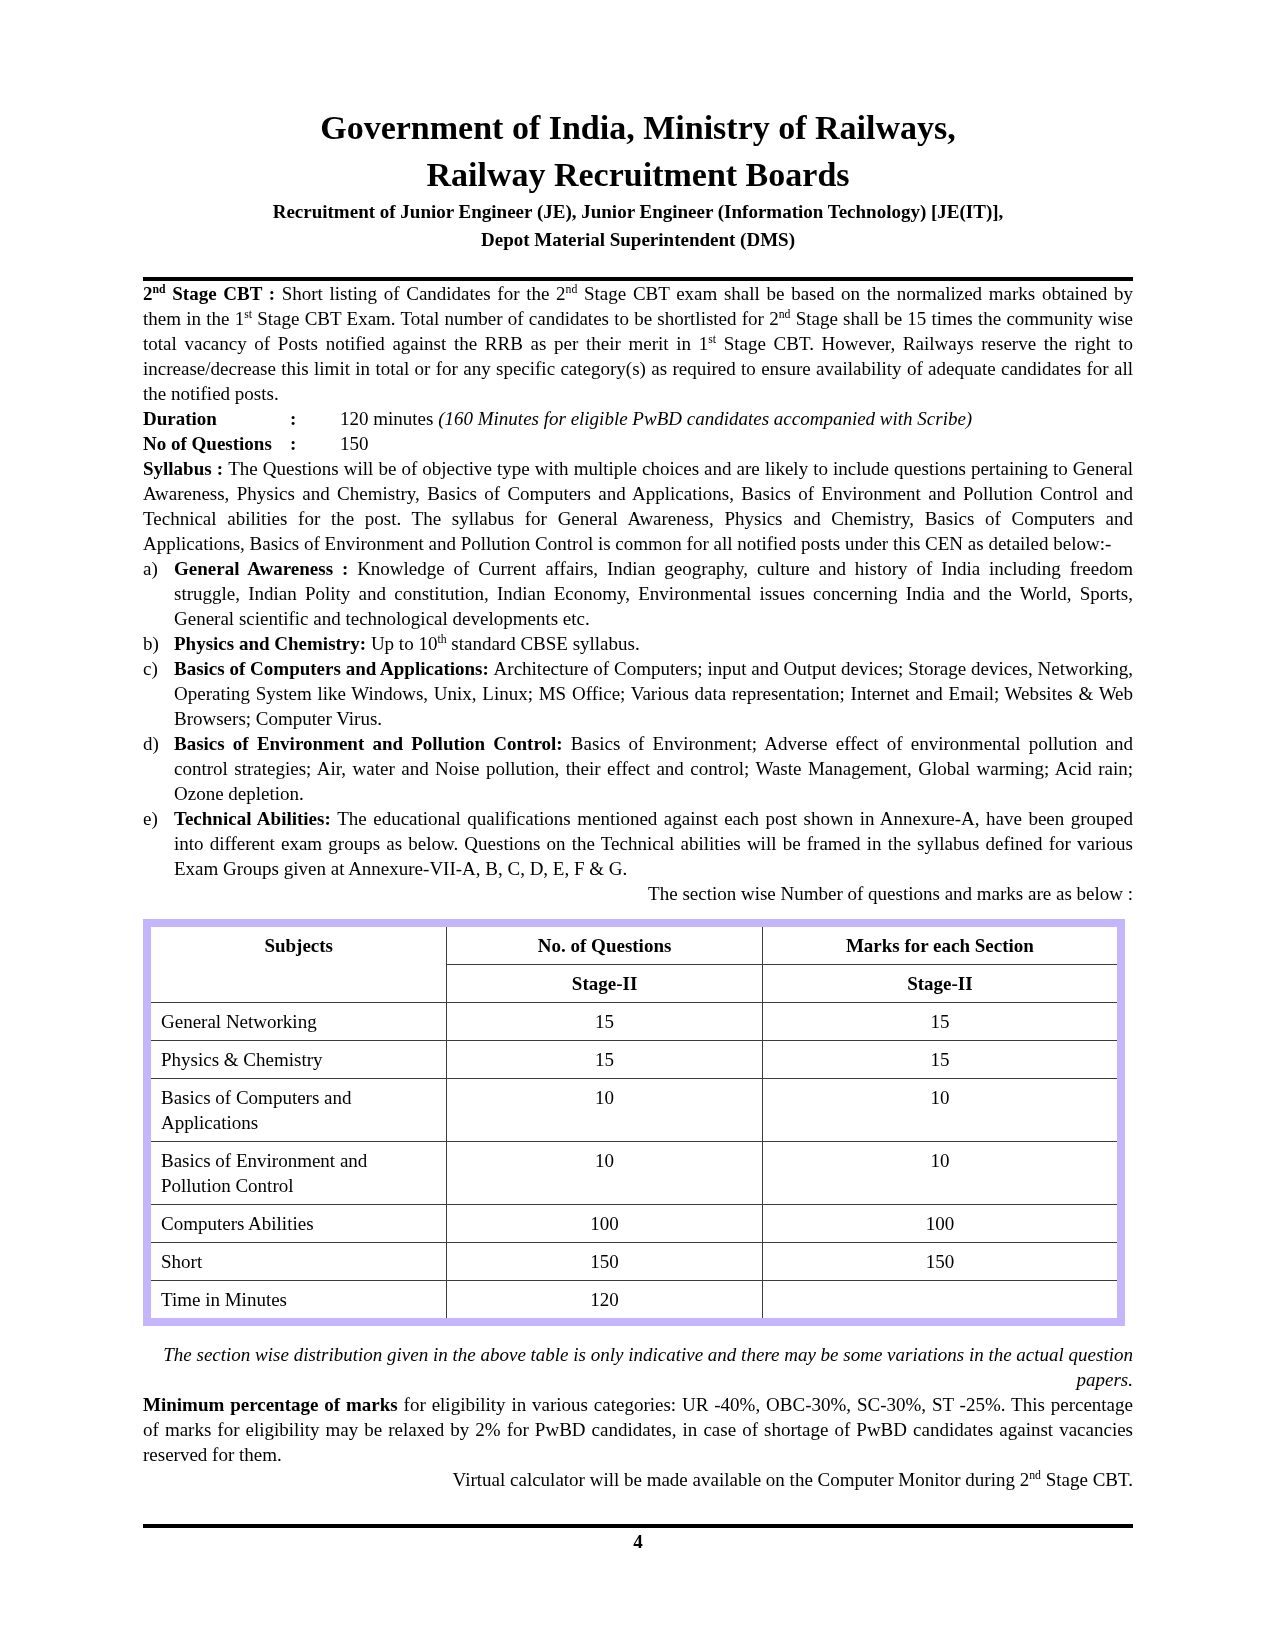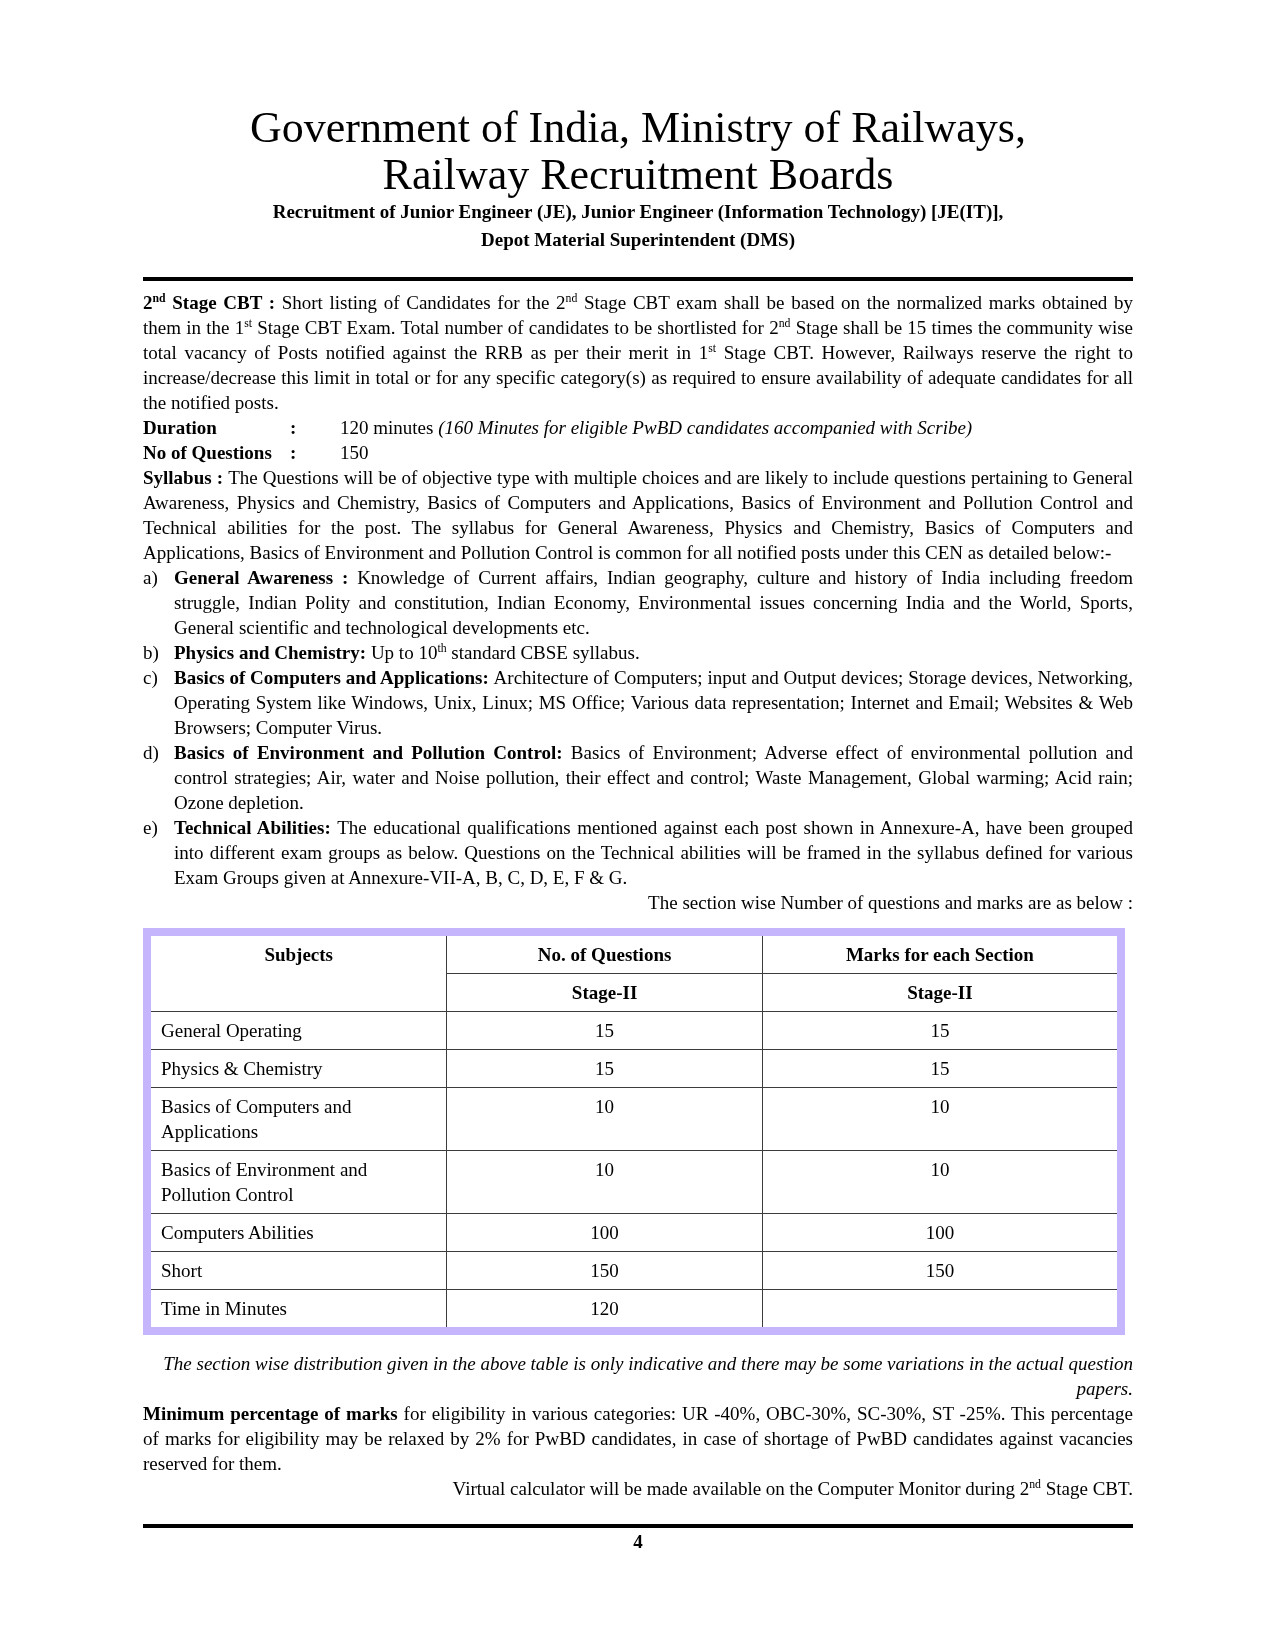--- a/index.html
+++ b/index.html
@@ -13,42 +13,41 @@
     overflow: hidden;
   }
   .content {
     position: absolute;
     left: 143px;
     top: 0;
     width: 990px;
   }
   .doc-header { padding-top: 104px; }
   .title-line {
-    font-size: 44px;
-    font-weight: normal;
+    font-size: 34px;
+    font-weight: bold;
     text-align: center;
     line-height: 47px;
     white-space: nowrap;
   }
   .subtitle-line {
     font-size: 19px;
     font-weight: bold;
     text-align: center;
     line-height: 27.5px;
     white-space: nowrap;
   }
   .header-rule {
     height: 4px;
     background: #000000;
     margin-top: 24px;
   }
   .body-text {
     font-size: 19px;
     line-height: 25px;
-    margin-top: 9px;
   }
   .para { text-align: justify; }
   .b { font-weight: bold; }
   .i { font-style: italic; }
   sup { font-size: 0.62em; line-height: 0; vertical-align: super; }
   .kv { display: flex; }
   .kv-label { flex: 0 0 147px; font-weight: bold; }
   .kv-colon { flex: 0 0 50px; font-weight: bold; }
   .kv-value { flex: 1; }
   .li { display: flex; }
@@ -158,21 +157,21 @@
             <th class="h-main">No. of Questions</th>
             <th class="h-main">Marks for each Section</th>
           </tr>
           <tr>
             <th class="h-stage">Stage-II</th>
             <th class="h-stage">Stage-II</th>
           </tr>
         </thead>
         <tbody>
           <tr>
-            <td class="cell-subject">General Operating</td>
+            <td class="cell-subject">General Networking</td>
             <td class="cell-num">15</td>
             <td class="cell-num">15</td>
           </tr>
           <tr>
             <td class="cell-subject">Physics &amp; Chemistry</td>
             <td class="cell-num">15</td>
             <td class="cell-num">15</td>
           </tr>
           <tr>
             <td class="cell-subject">Basics of Computers and Applications</td>

